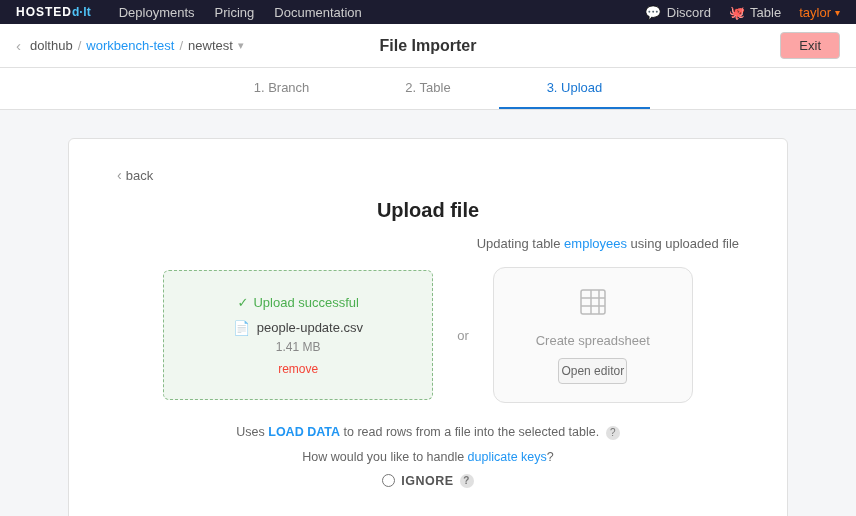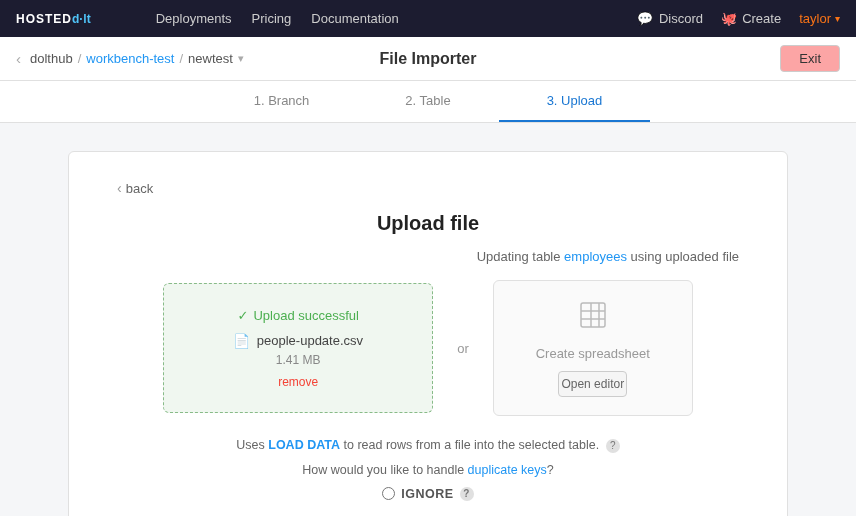--- a/index.html
+++ b/index.html
@@ -1,41 +1,41 @@
 <!DOCTYPE html>
 <html><head>
   <meta charset="utf-8">
   <style>
     * { box-sizing: border-box; margin: 0; padding: 0; }
     body { font-family: -apple-system, BlinkMacSystemFont, 'Segoe UI', sans-serif; font-size: 14px; background: #f5f6f8; color: #333; }
   </style>
 </head>
 <body>
 
-<nav style="background:#1c1c30;display:flex;align-items:center;justify-content:space-between;padding:0 16px;height:37px;">
+<nav style="background:#1c1c30;display:flex;align-items:center;justify-content:space-between;padding:0 16px;height:24px;">
   <div style="display:flex;align-items:center;gap:28px;">
     <div style="display:flex;align-items:center;gap:0;">
       <span style="color:#fff;font-size:12px;font-weight:700;letter-spacing:1px;">HOSTED</span>
       <span style="color:#4fc3f7;font-size:12px;font-weight:700;"> d</span>
       <span style="color:#4fc3f7;font-size:12px;font-weight:700;">·lt</span>
     </div>
-    <div style="display:flex;align-items:center;gap:20px;margin-left:37px;">
+    <div style="display:flex;align-items:center;gap:20px;">
       <a style="color:#ccc;font-size:13px;text-decoration:none;cursor:pointer;">Deployments</a>
       <a style="color:#ccc;font-size:13px;text-decoration:none;cursor:pointer;">Pricing</a>
       <a style="color:#ccc;font-size:13px;text-decoration:none;cursor:pointer;">Documentation</a>
     </div>
   </div>
   <div style="display:flex;align-items:center;gap:18px;">
     <a style="color:#ccc;font-size:13px;text-decoration:none;display:flex;align-items:center;gap:5px;">
       <span style="font-size:13px;">💬</span>
       <span>Discord</span>
     </a>
     <a style="color:#ccc;font-size:13px;text-decoration:none;display:flex;align-items:center;gap:5px;">
       <span style="font-size:13px;">🐙</span>
-      <span>Create</span>
+      <span>Table</span>
     </a>
     <div style="color:#f97316;font-size:13px;display:flex;align-items:center;gap:4px;cursor:pointer;justify-content:center;">
       <span>taylor</span>
       <span style="font-size:10px;">▾</span>
     </div>
   </div>
 </nav>
 
 <div style="background:#fff;border-bottom:1px solid #e0e0e0;display:flex;align-items:center;height:44px;padding:0 16px;position:relative;">
   <div style="display:flex;align-items:center;gap:5px;font-size:13px;">
@@ -91,21 +91,21 @@
         <div style="display:flex;align-items:center;gap:6px;font-size:13px;color:#444;margin-bottom:4px;">
           <span style="font-size:14px;color:#666;">📄</span>
           <span>people-update.csv</span>
         </div>
         <div style="font-size:12px;color:#888;margin-bottom:8px;">1.41 MB</div>
         <a style="color:#f44336;font-size:12px;cursor:pointer;text-decoration:none;">remove</a>
       </div>
 
       <span style="color:#999;font-size:13px;">or</span>
 
-      <div style="border:1px solid #e0e0e0;border-radius:6px;background:#fafafa;padding:18px 20px;width:200px;min-height:130px;display:flex;flex-direction:column;align-items:center;justify-content:center;gap:8px;">
+      <div style="border:1px solid #e0e0e0;border-radius:12px;background:#fafafa;padding:18px 20px;width:200px;min-height:130px;display:flex;flex-direction:column;align-items:center;justify-content:center;gap:8px;">
         <div style="font-size:30px;color:#ccc;">
           <svg width="32" height="32" viewBox="0 0 32 32" fill="none" xmlns="http://www.w3.org/2000/svg">
             <rect x="4" y="4" width="24" height="24" rx="2" stroke="#bbb" stroke-width="1.5" fill="none"></rect>
             <line x1="4" y1="12" x2="28" y2="12" stroke="#bbb" stroke-width="1.5"></line>
             <line x1="4" y1="20" x2="28" y2="20" stroke="#bbb" stroke-width="1.5"></line>
             <line x1="14" y1="4" x2="14" y2="28" stroke="#bbb" stroke-width="1.5"></line>
             <line x1="22" y1="4" x2="22" y2="28" stroke="#bbb" stroke-width="1.5"></line>
           </svg>
         </div>
         <div style="font-size:13px;color:#999;text-align:center;">Create spreadsheet</div>

